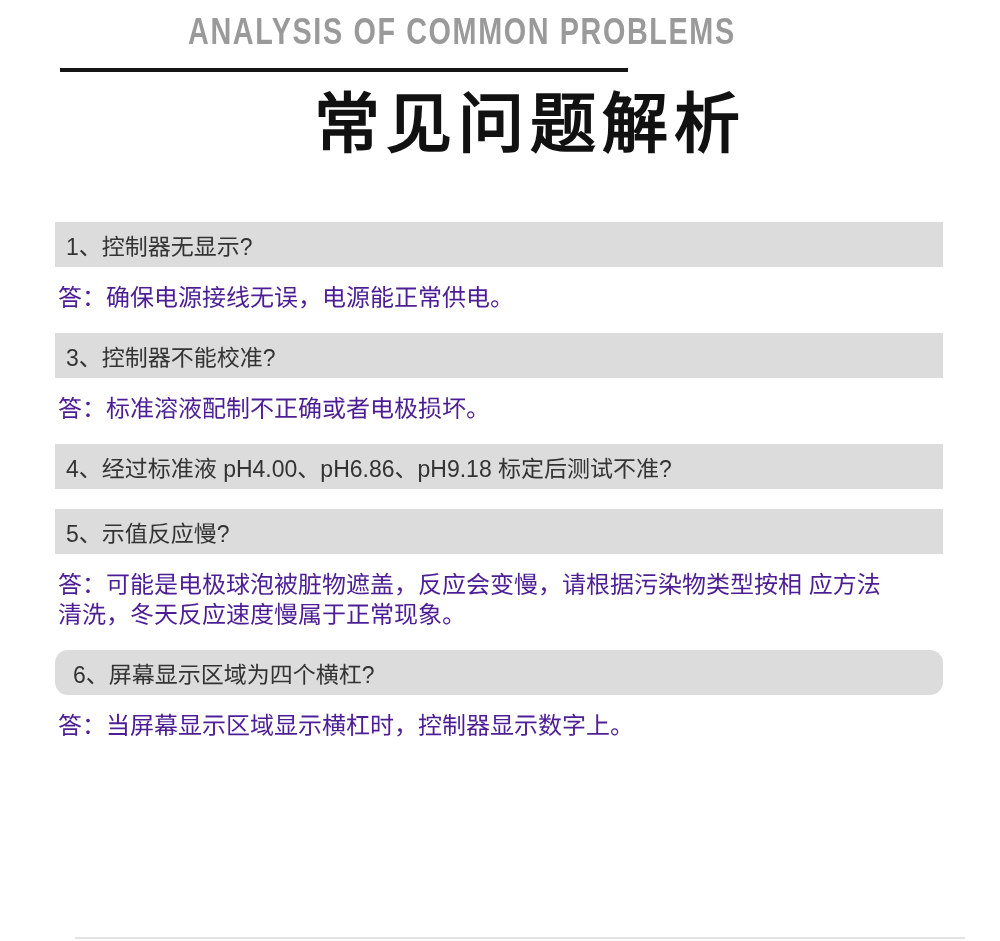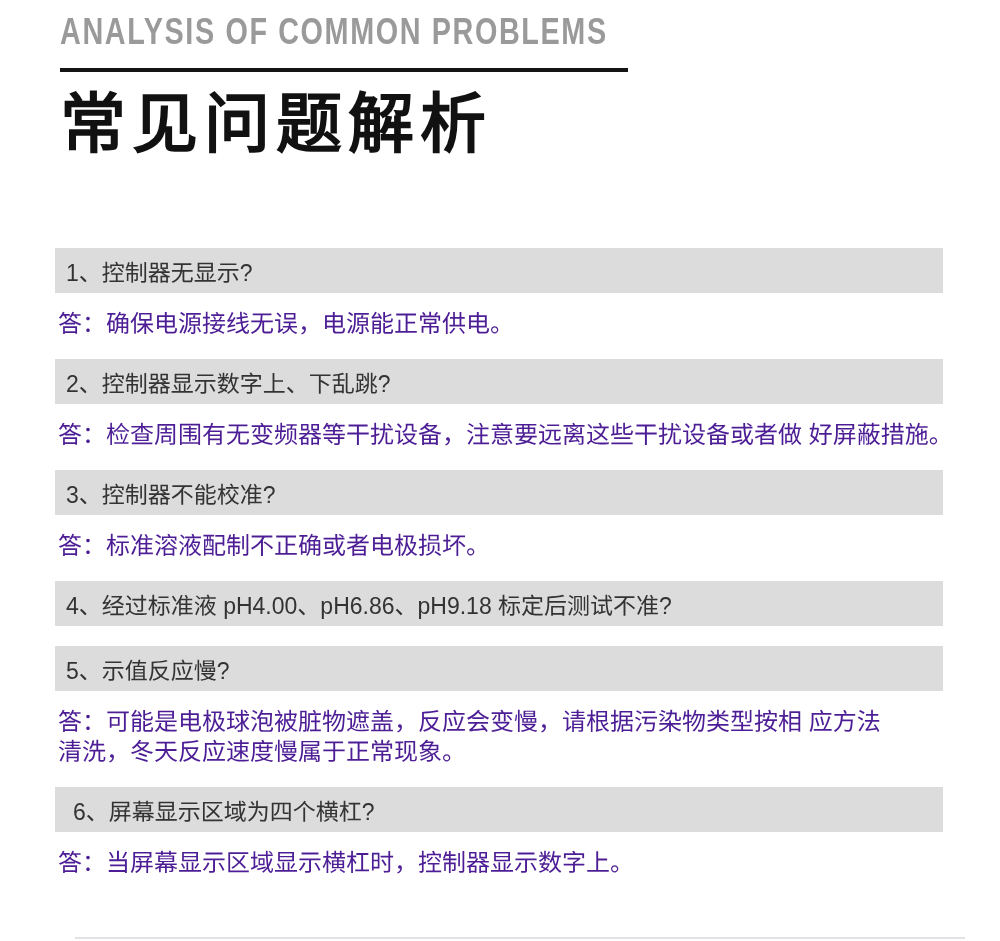--- a/index.html
+++ b/index.html
@@ -9,21 +9,21 @@
     color: #333333;
   }
   .page {
     position: relative;
     width: 1000px;
     height: 941px;
     background: #ffffff;
     overflow: hidden;
   }
   
-  .page-header { padding: 12px 0 0 60px; }
+  .page-header { padding: 12px 0 0 60px; text-align: center; }
   .eyebrow {
     display: inline-block;
     font-size: 36px;
     font-weight: bold;
     letter-spacing: 2px;
     color: var(--eyebrow-color, #9a9a9a);
     transform: scaleX(0.80);
     transform-origin: left center;
     line-height: 1.1;
     white-space: nowrap;
@@ -37,35 +37,35 @@
   .page-title {
     margin-top: 16px;
     font-size: 66px;
     font-weight: bold;
     letter-spacing: 6px;
     line-height: 1.1;
     color: var(--title-color, #111111);
     white-space: nowrap;
   }
   
-  .faq-list { margin-top: 88px; }
+  .faq-list { margin-top: 62px; }
   .faq-item { margin-bottom: 20px; }
   .q-bar {
     margin-left: 55px;
     width: 888px;
     height: 45px;
     background: var(--bar-bg, #dcdcdc);
     display: flex;
     align-items: center;
     padding-left: 11px;
     font-size: 23px;
     color: #333333;
     white-space: nowrap;
   }
-  .faq-item:last-child .q-bar { padding-left: 18px; }
+  .faq-item:last-child .q-bar { padding-left: 18px; border-radius: 13px; }
   .answer {
     margin: 16px 40px 0 58px;
     font-size: 24px;
     line-height: 30px;
     color: #4c1d95;
     white-space: pre-line;
   }
   
   .bottom-line {
     position: absolute;
@@ -86,24 +86,20 @@
     <div class="header-divider"></div>
     <h1 class="page-title">常见问题解析</h1>
   </header>
 
   <main class="faq-list">
   <section class="faq-item">
     <div class="q-bar">1、控制器无显示?</div>
     <p class="answer">答：确保电源接线无误，电源能正常供电。</p>
   </section>
 
-  <section class="faq-item">
-    <div class="q-bar">2、控制器显示数字上、下乱跳?</div>
-    <p class="answer">答：检查周围有无变频器等干扰设备，注意要远离这些干扰设备或者做 好屏蔽措施。</p>
-  </section>
 
   <section class="faq-item">
     <div class="q-bar">3、控制器不能校准?</div>
     <p class="answer">答：标准溶液配制不正确或者电极损坏。</p>
   </section>
 
   <section class="faq-item">
     <div class="q-bar">4、经过标准液 pH4.00、pH6.86、pH9.18 标定后测试不准?</div>
   </section>
 

